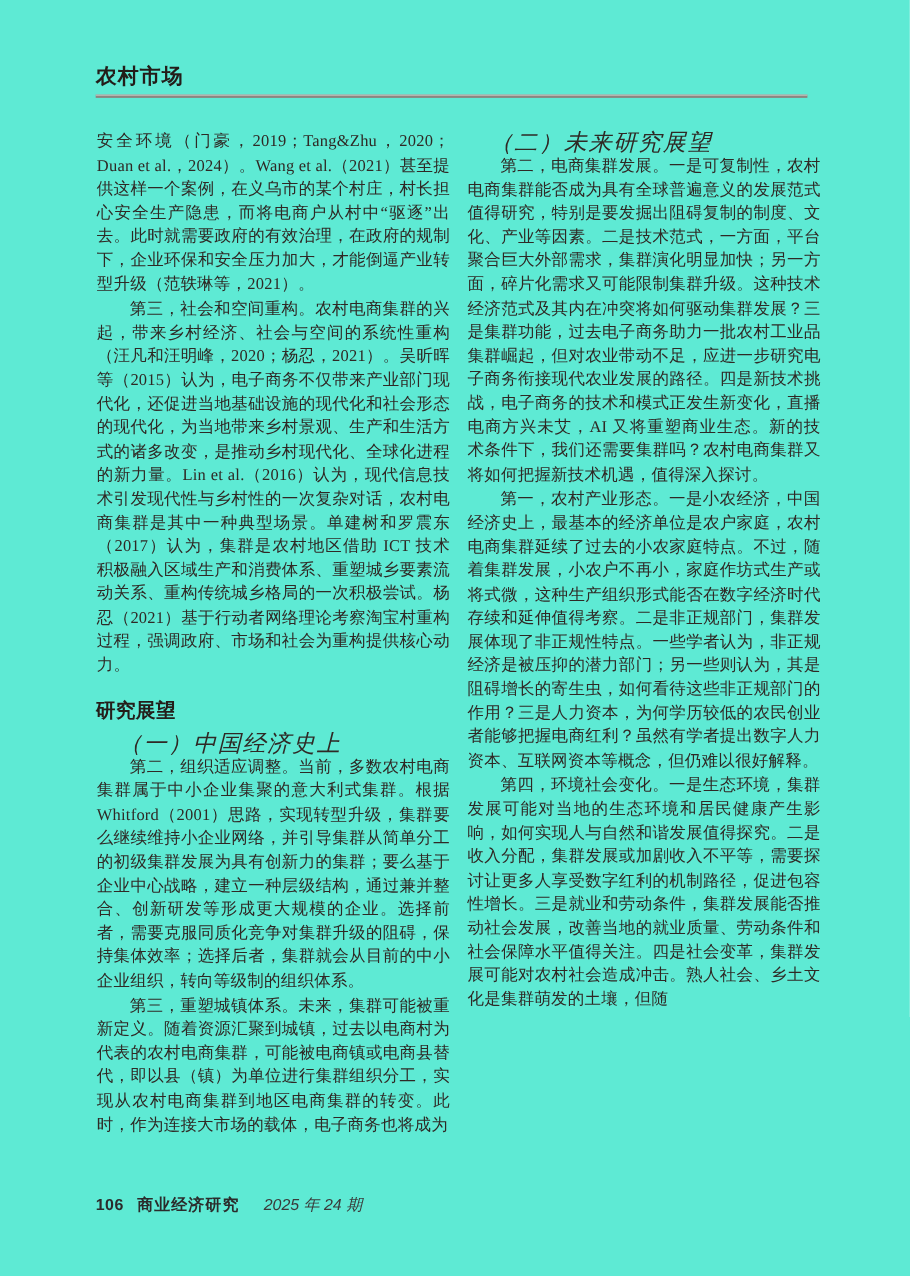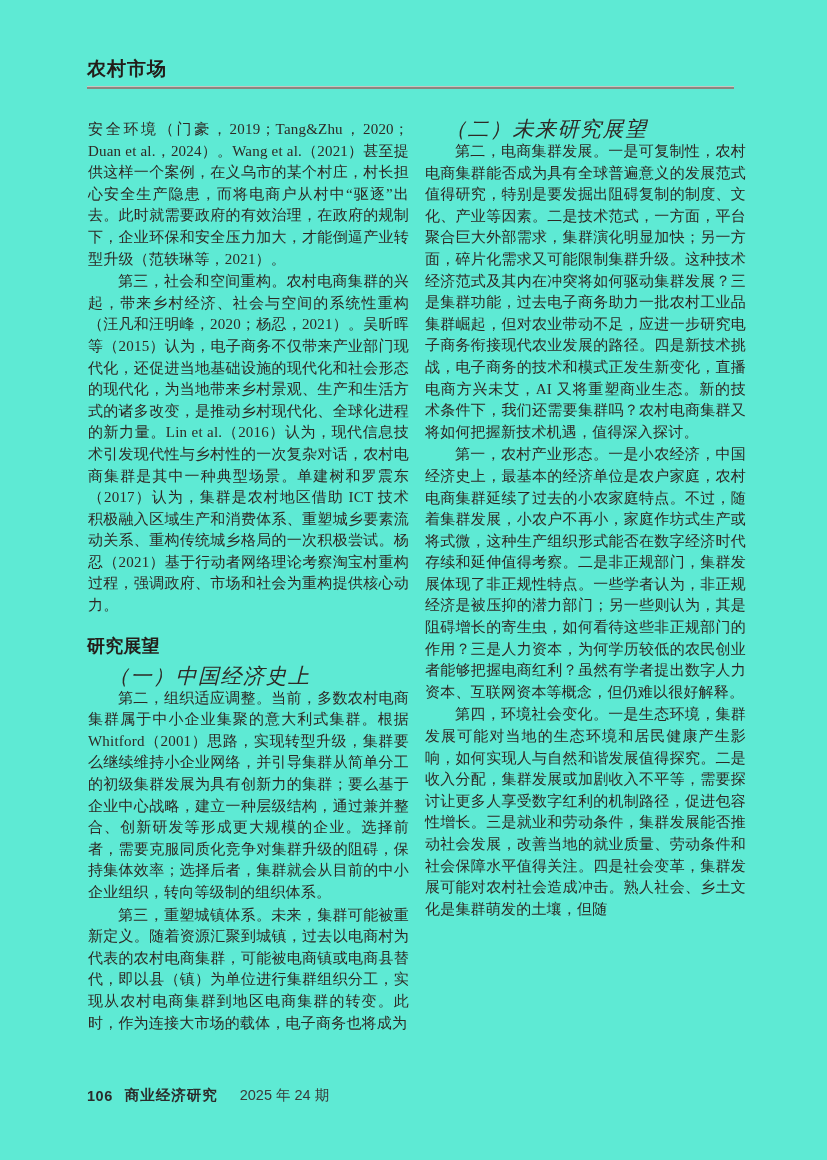--- a/index.html
+++ b/index.html
@@ -52,21 +52,21 @@
 
   
   .page-footer{
     position:absolute;left:87px;top:1086px;width:660px;
     font-family:"Liberation Sans","DejaVu Sans",sans-serif;
     font-size:14.5px;color:#2b2b2b;
     display:flex;align-items:center;gap:12px;
   }
   .page-number{font-weight:bold;letter-spacing:0.5px;}
   .journal-name{font-weight:bold;letter-spacing:1px;}
-  .issue-info{margin-left:10px;color:#3a3a3a;font-weight:normal;}
+  .issue-info{margin-left:10px;color:#3a3a3a;font-weight:normal;font-style:italic;}
 </style>
 </head>
 <body>
 
 <div class="page">
 
   <div class="page-header">
     <span class="section-label">农村市场</span>
   </div>
   <div class="header-rule"></div>

